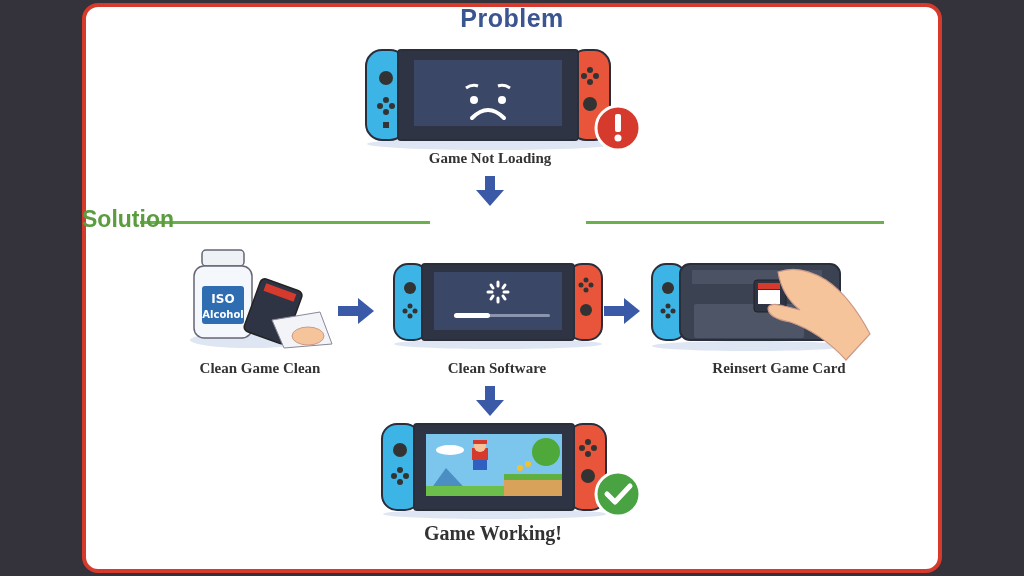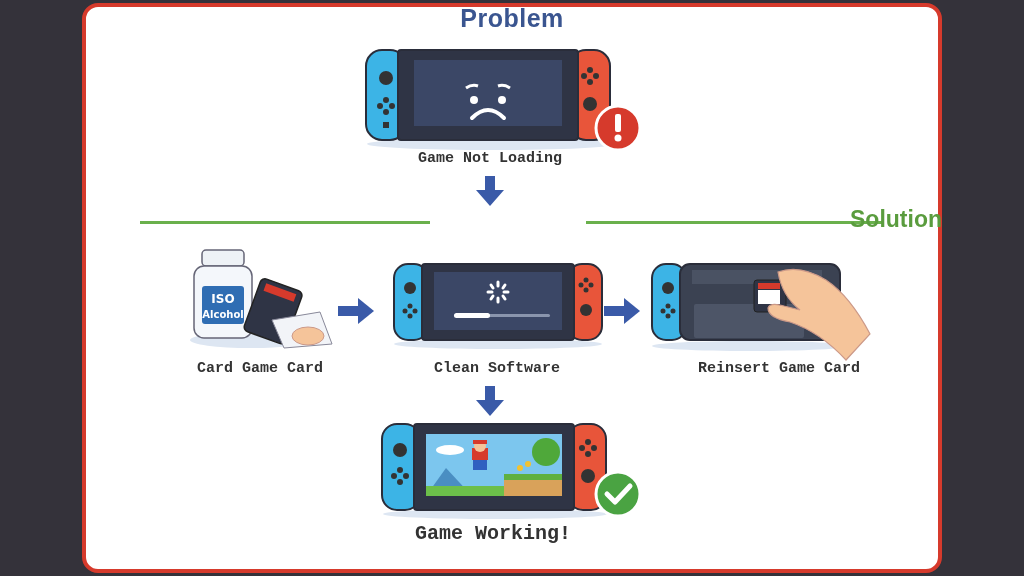--- a/index.html
+++ b/index.html
@@ -1,22 +1,22 @@
 <!DOCTYPE html>
 <html><head>
 <meta charset="utf-8">
 <style>
   html,body{margin:0;padding:0;}
   body{width:1024px;height:576px;background:#34323a;position:relative;overflow:hidden;font-family:"DejaVu Sans",sans-serif;}
   .card{position:absolute;left:82px;top:3px;width:852px;height:562px;background:#fff;border:4px solid #d63a2c;border-radius:16px;}
   .abs{position:absolute;}
   .title-problem{left:0;width:100%;top:4px;text-align:center;font-weight:bold;font-size:25px;color:#3a5590;font-family:"Liberation Sans",sans-serif;letter-spacing:0.5px;}
-  .label{position:absolute;text-align:center;font-weight:bold;font-size:15px;color:#333;font-family:Liberation Mono, monospace;}
+  .label{position:absolute;text-align:center;font-weight:bold;font-size:15px;color:#333;font-family:Liberation Serif, serif;}
   .sol-line{position:absolute;height:3px;background:#6ab04c;top:221px;}
-  .title-solution{position:absolute;top:206px;left:0;width:100%;text-align:right;font-weight:bold;font-size:23px;color:#5a9c3e;font-family:"Liberation Sans",sans-serif;}
+  .title-solution{position:absolute;top:206px;left:0;width:100%;text-align:left;font-weight:bold;font-size:23px;color:#5a9c3e;font-family:"Liberation Sans",sans-serif;}
 </style>
 </head>
 <body>
 
 <div class="card"></div>
 
 <div class="abs title-problem" style="left:82px;width:860px;">Problem</div>
 
 <svg class="abs" style="left:362px;top:48px;" width="280" height="104">
   <ellipse cx="130" cy="96" rx="125" ry="6" fill="#dde6f2"></ellipse>
@@ -62,21 +62,21 @@
   <rect x="22" y="38" width="42" height="38" rx="3" fill="#2f6db3"></rect>
   <text x="43" y="55" text-anchor="middle" font-size="12" font-weight="bold" fill="#fff" font-family="DejaVu Sans, sans-serif">ISO</text>
   <text x="43" y="70" text-anchor="middle" font-size="10" font-weight="bold" fill="#fff" font-family="DejaVu Sans, sans-serif">Alcohol</text>
   <g transform="rotate(20 90 60)">
     <rect x="72" y="34" width="44" height="56" rx="5" fill="#2f3445" stroke="#222" stroke-width="1.5"></rect>
     <rect x="78" y="38" width="32" height="8" fill="#d63a2c"></rect>
   </g>
   <polygon points="92,72 140,64 152,96 104,100" fill="#f2f4f8" stroke="#889" stroke-width="1"></polygon>
   <ellipse cx="128" cy="88" rx="16" ry="9" fill="#f5c49a" stroke="#c98" stroke-width="1"></ellipse>
 </svg>
-<div class="label" style="left:170px;width:180px;top:360px;">Card Game Card</div>
+<div class="label" style="left:170px;width:180px;top:360px;">Clean Game Clean</div>
 
 <svg class="abs" style="left:338px;top:298px;" width="38" height="26">
   <rect x="0" y="8" width="20" height="10" fill="#3a5aa8"></rect>
     <polygon points="20,0 36,13 20,26" fill="#3a5aa8"></polygon>
 </svg>
 
 <svg class="abs" style="left:392px;top:262px;" width="214" height="88">
   <ellipse cx="106" cy="82" rx="104" ry="5" fill="#dde6f2"></ellipse>
   <rect x="2" y="2" width="34" height="76" rx="14" fill="#3cb4e6" stroke="#2a2d3a" stroke-width="2"></rect>
   <rect x="176" y="2" width="34" height="76" rx="14" fill="#e8553a" stroke="#2a2d3a" stroke-width="2"></rect>

